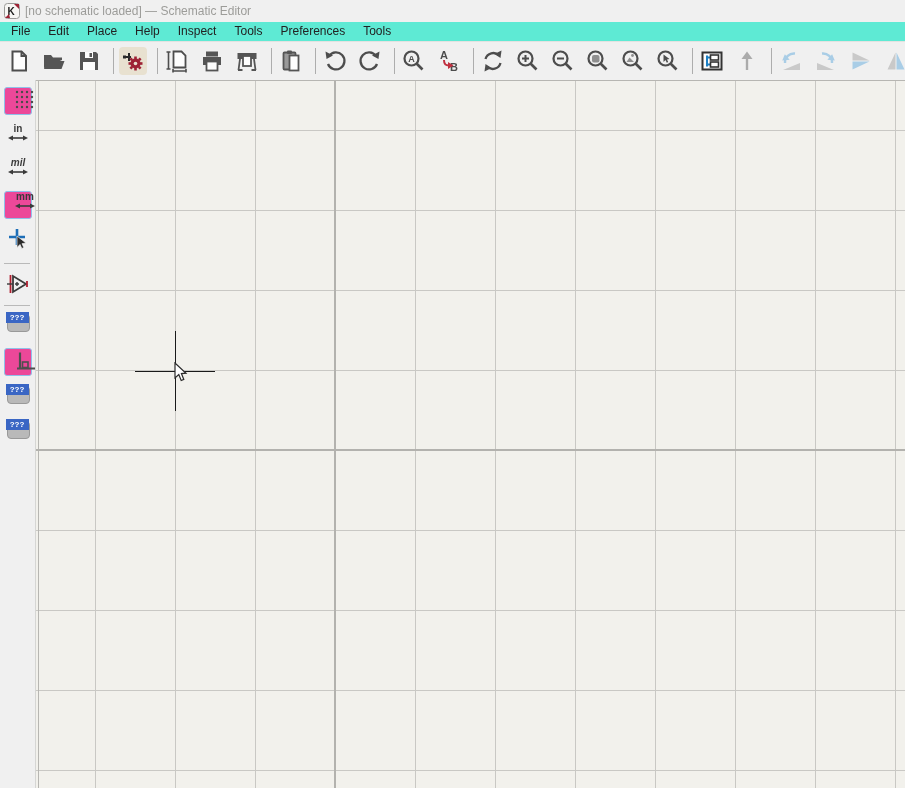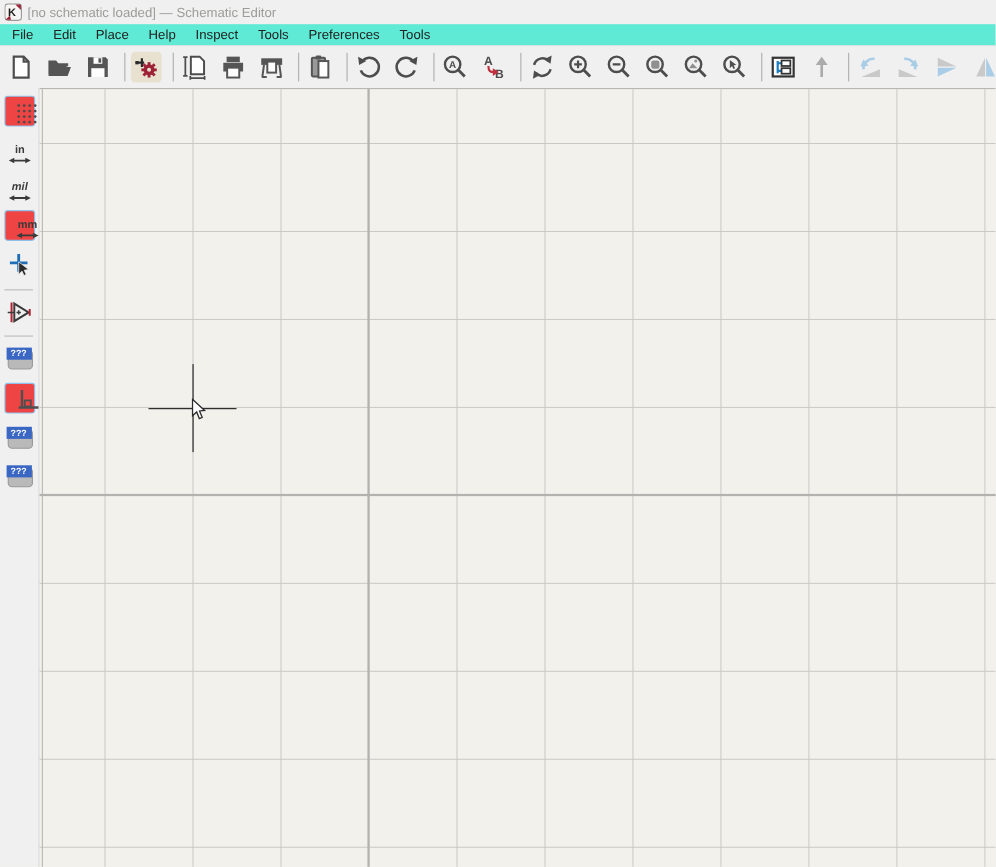--- a/index.html
+++ b/index.html
@@ -27,23 +27,23 @@
   .tbtn svg { display:block; }
   .tsep { width:1px; height:26px; background:#adadad; flex:0 0 auto;
     margin:0 5px 0 3px; }
   .iconbg-beige { width:28px; height:28px; border-radius:4px; background:#e8e1d0;
     display:flex; align-items:center; justify-content:center; }
 
   
   .sidebar { position:absolute; left:0; top:80px; width:36px; bottom:0;
     background:#f0f0f0; border-right:1px solid #d6d6d4; }
   .sbtn { position:absolute; left:4px; width:28px; height:28px;
-    display:flex; flex-direction:column; align-items:center; justify-content:flex-end;
+    display:flex; flex-direction:column; align-items:center; justify-content:flex-start;
     border:1px solid transparent; border-radius:3px; background:transparent; padding:0; }
-  .sbtn.selected { background:#ef4444; border-color:#8fc0e9;padding-left:14px; }
+  .sbtn.selected { background:#ec4899; border-color:#8fc0e9;padding-left:14px; }
   .ssep { position:absolute; left:4px; width:26px; height:1px; background:#b9b9b9; }
   .unit-label { font-size:10px; font-weight:bold; color:#3a3a3a; line-height:10px; }
   .unknown-icon { position:relative; width:23px; height:18px; background:#b9b9b9;
     border:1px solid #999; border-radius:4px; }
   .unknown-badge { position:absolute; left:-2px; top:-3px; width:23px; height:11px;
     background:#3a66c4; color:#fff; font-size:8px; font-weight:bold;
     display:flex; align-items:center; justify-content:center; letter-spacing:0px; }
 
   
   .canvas { position:absolute; left:36px; top:80px; right:0; bottom:0;

